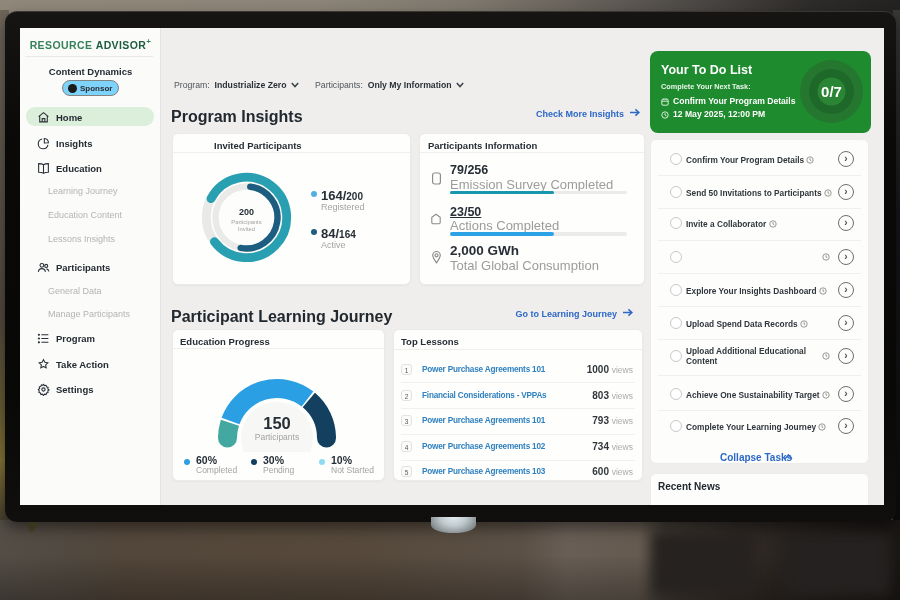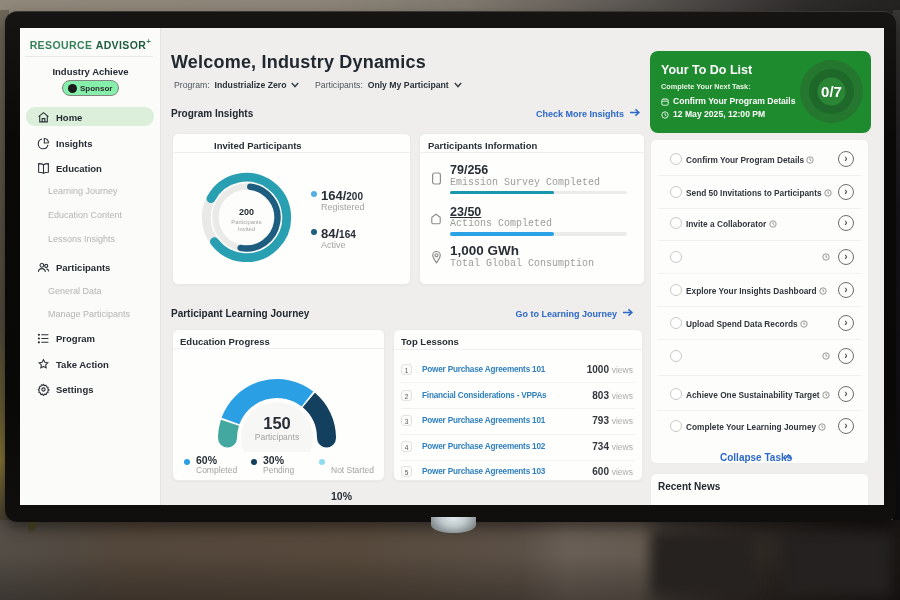--- a/index.html
+++ b/index.html
@@ -15,43 +15,43 @@
 #stand{left:431px;top:517px;width:45px;height:16px;background:radial-gradient(ellipse at 50% 0%,#e2eaec 0%,#c0cacd 40%,#8f979b 70%,#6f6e64 95%);border-radius:0 0 45px 45px / 0 0 16px 16px;}
 #screen{left:20px;top:28px;width:864px;height:477px;background:#efeeec;overflow:hidden;}
 #screen *{position:absolute;box-sizing:border-box;}
 #screen .logo b,#screen .logo sup,#screen .selrow b,#screen .selrow svg,#screen .task svg,#screen .lviews span,#screen .leg-big span,#screen .link svg,#screen .linkwrap *{position:static;}
 
 #sidebar{left:0;top:0;width:141px;height:477px;background:#fbfbf9;border-right:1px solid #e3e3e1;}
 .logo{left:0;top:9px;width:141px;text-align:center;font-size:10.5px;font-weight:bold;letter-spacing:0.4px;color:#35825a;white-space:nowrap;}
 .logo b{color:#1d5c41;}
 .hr1{left:5px;top:28px;width:128px;height:1px;background:#e9e9e7;}
 .orgname{left:0;top:38px;width:141px;text-align:center;font-size:9.5px;font-weight:bold;color:#232b33;}
-.sponsor{left:42px;top:52px;width:57px;height:16px;border:1.2px solid #83837f;border-radius:9px;background:#86efac;}
+.sponsor{left:42px;top:52px;width:57px;height:16px;border:1.2px solid #83837f;border-radius:9px;background:#7dd3fc;}
 .sponsor .dot{left:5px;top:3px;width:9px;height:9px;border-radius:50%;background:#1b1b1b;}
 .sponsor .txt{left:17px;top:3px;font-size:8px;font-weight:bold;color:#2c2c2c;position:absolute;}
 .homepill{left:6px;top:79px;width:128px;height:19px;background:#dcefdb;border-radius:9px;}
 .nav{font-size:9.5px;font-weight:bold;color:#242b33;white-space:nowrap;}
 .subnav{font-size:9px;color:#b4b4b2;white-space:nowrap;left:28px;}
 .icon{left:17px;width:13px;height:13px;}
 
 .h1{left:151px;top:24px;font-size:18px;font-weight:bold;color:#21282f;letter-spacing:0.2px;white-space:nowrap;}
 .selrow{font-size:8.7px;color:#4e565c;white-space:nowrap;}
 .selrow b{color:#2a3138;}
-.sect{font-size:10px;font-weight:bold;color:#21282f;white-space:nowrap;}
+.sect{font-size:16px;font-weight:bold;color:#21282f;white-space:nowrap;}
 .link{font-size:9px;font-weight:bold;color:#2c68c8;white-space:nowrap;}
 .card{background:#fefefd;border:1px solid #eaeae8;border-radius:6px;box-shadow:0 1px 2px rgba(0,0,0,0.04);}
 .ctitle{left:8px;top:8px;font-size:9.5px;font-weight:bold;color:#272e36;white-space:nowrap;}
 .cdiv{left:0px;height:1px;background:#efefed;}
 
 .leg-big{font-size:13px;font-weight:bold;color:#272e36;white-space:nowrap;}
 .leg-big span{font-size:10px;}
 .leg-sub{font-size:9px;color:#a3a3a1;}
 
 .bnum{font-size:12.5px;font-weight:bold;color:#272e36;white-space:nowrap;}
-.bcap{font-size:10px;color:#9c9c9a;white-space:nowrap;font-family:Liberation Mono, monospace;}
+.bcap{font-size:13px;color:#9c9c9a;white-space:nowrap;}
 .btrack{width:177px;height:3.5px;background:#ebebe9;border-radius:2px;}
 .bfill{height:3.5px;border-radius:2px;top:0;left:0;}
 
 .gpct{font-size:10.5px;font-weight:bold;color:#272e36;}
 .gcap{font-size:8.5px;color:#a3a3a1;white-space:nowrap;}
 .gdot{width:6px;height:6px;border-radius:50%;}
 
 .lbadge{width:11px;height:11px;border:1px solid #e2e2e0;border-radius:3px;background:#fbfbf9;font-size:6.5px;color:#5a5a58;text-align:center;line-height:11px;}
 .ltitle{font-size:8.2px;font-weight:bold;color:#2f80bf;white-space:nowrap;letter-spacing:-0.2px;}
 .lviews{font-size:10px;font-weight:bold;color:#33373b;white-space:nowrap;}
@@ -78,21 +78,21 @@
 <div class="abs" style="left:28px;top:517px;width:8px;height:18px;background:linear-gradient(180deg,#6d652f 0%,#4b4526 60%,rgba(70,64,40,0) 100%);border-radius:0 0 60% 60%/0 0 100% 100%;transform:rotate(8deg);"></div>
 <div class="abs" style="left:652px;top:533px;width:102px;height:62px;background:#262220;filter:blur(6px);"></div>
 <div class="abs" style="left:784px;top:533px;width:106px;height:62px;background:#242120;filter:blur(6px);"></div>
 <div id="monitor" class="abs"></div>
 <div id="stand" class="abs"></div>
 <div id="screen" class="abs">
 
   <div id="sidebar"></div>
   <div class="logo">RESOURCE <b>ADVISOR</b><sup style="font-size:8px;">+</sup></div>
   <div class="hr1"></div>
-  <div class="orgname">Industry Achieve</div>
+  <div class="orgname">Content Dynamics</div>
   <div class="sponsor">
       <div class="dot abs" style="position:absolute;"></div>
       <div class="txt">Sponsor</div>
     </div>
   <div class="homepill"></div>
   <svg class="icon" style="top:83px;" viewBox="0 0 24 24" fill="none" stroke="#2a3138" stroke-width="2">
       <path d="M3 10.5 12 3l9 7.5M5 9v11h14V9M9.5 20v-6h5v6"></path>
     </svg>
   <div class="nav" style="left:36px;top:84px;">Home</div>
   <svg class="icon" style="top:109px;" viewBox="0 0 24 24" fill="none" stroke="#2a3138" stroke-width="2">
@@ -126,25 +126,24 @@
   <svg class="icon" style="top:330px;" viewBox="0 0 24 24" fill="none" stroke="#2a3138" stroke-width="2">
       <path d="M12 3l2.5 5 5.5.8-4 3.9.9 5.5-4.9-2.6-4.9 2.6.9-5.5-4-3.9 5.5-.8z"></path>
     </svg>
   <div class="nav" style="left:36px;top:331px;">Take Action</div>
   <svg class="icon" style="top:355px;" viewBox="0 0 24 24" fill="none" stroke="#2a3138" stroke-width="2">
       <circle cx="12" cy="12" r="3"></circle>
       <path d="M12 2.5l1.8 2.4 2.9-.6 1 2.8 2.8 1-.6 2.9 2.4 1.8-2.4 1.8.6 2.9-2.8 1-1 2.8-2.9-.6-1.8 2.4-1.8-2.4-2.9.6-1-2.8-2.8-1 .6-2.9L2.5 12l2.4-1.8-.6-2.9 2.8-1 1-2.8 2.9.6z"></path>
     </svg>
   <div class="nav" style="left:36px;top:356px;">Settings</div>
 
-  <div class="h1">Welcome, Industry Dynamics</div>
   <div class="selrow" style="left:154px;top:52px;">Program:&nbsp;&nbsp;<b>Industrialize Zero</b>&nbsp;&nbsp;<svg style="width:8px;height:6px;" viewBox="0 0 10 7" fill="none" stroke="#3a4148" stroke-width="1.8">
         <path d="M1 1l4 4.5L9 1"></path>
       </svg></div>
-  <div class="selrow" style="left:295px;top:52px;">Participants:&nbsp;&nbsp;<b>Only My Participant</b>&nbsp;&nbsp;<svg style="width:8px;height:6px;" viewBox="0 0 10 7" fill="none" stroke="#3a4148" stroke-width="1.8">
+  <div class="selrow" style="left:295px;top:52px;">Participants:&nbsp;&nbsp;<b>Only My Information</b>&nbsp;&nbsp;<svg style="width:8px;height:6px;" viewBox="0 0 10 7" fill="none" stroke="#3a4148" stroke-width="1.8">
         <path d="M1 1l4 4.5L9 1"></path>
       </svg></div>
   <div class="sect" style="left:151px;top:80px;">Program Insights</div>
   <div class="link" style="right:244px;top:80px;">Check More Insights &nbsp;<svg style="width:11px;height:9px;" viewBox="0 0 12 10" fill="none" stroke="#2c68c8" stroke-width="1.6">
         <path d="M1 5h10M7 1.5L11 5l-4 3.5"></path>
       </svg></div>
 
   <div class="card" style="left:152px;top:105px;width:239px;height:152px;"></div>
   <div class="ctitle" style="left:160px;top:112px;padding-left:34px;">Invited Participants</div>
   <div class="cdiv" style="left:153px;top:124px;width:237px;"></div>
@@ -181,21 +180,21 @@
     </svg>
   <div class="bnum" style="left:430px;top:177px;text-decoration:underline;">23/50</div>
   <div class="bcap" style="left:430px;top:190px;">Actions Completed</div>
   <div class="btrack" style="left:430px;top:204px;">
       <div class="bfill" style="width:104px;background:#2ba1e6;position:absolute;"></div>
     </div>
   <svg class="abs" style="left:411px;top:222px;width:11px;height:14px;" viewBox="0 0 16 20" fill="none" stroke="#8b8b89" stroke-width="1.7">
       <path d="M8 18.5C4.5 13.5 2.5 10.5 2.5 7.5a5.5 5.5 0 0 1 11 0c0 3-2 6-5.5 11z"></path>
       <circle cx="8" cy="7.5" r="2.2"></circle>
     </svg>
-  <div class="bnum" style="left:430px;top:215px;font-size:13.5px;">1,000 GWh</div>
+  <div class="bnum" style="left:430px;top:215px;font-size:13.5px;">2,000 GWh</div>
   <div class="bcap" style="left:430px;top:230px;">Total Global Consumption</div>
 
   <div class="sect" style="left:151px;top:280px;">Participant Learning Journey</div>
   <div class="link" style="right:251px;top:280px;">Go to Learning Journey &nbsp;<svg style="width:11px;height:9px;" viewBox="0 0 12 10" fill="none" stroke="#2c68c8" stroke-width="1.6">
         <path d="M1 5h10M7 1.5L11 5l-4 3.5"></path>
       </svg></div>
 
   <div class="card" style="left:152px;top:301px;width:213px;height:152px;"></div>
   <div class="ctitle" style="left:160px;top:308px;">Education Progress</div>
   <div class="cdiv" style="left:153px;top:320px;width:211px;"></div>
@@ -209,21 +208,21 @@
     <text x="65" y="57" text-anchor="middle" font-family="Liberation Sans,sans-serif" font-size="16.5" font-weight="bold" fill="#272e36">150</text>
     <text x="65" y="67.5" text-anchor="middle" font-family="Liberation Sans,sans-serif" font-size="8.5" fill="#a3a3a1">Participants</text>
   </svg>
   <div class="gdot" style="left:164px;top:431px;background:#2d9fe4;"></div>
   <div class="gpct" style="left:176px;top:426px;">60%</div>
   <div class="gcap" style="left:176px;top:437px;">Completed</div>
   <div class="gdot" style="left:231px;top:431px;background:#133f5f;"></div>
   <div class="gpct" style="left:243px;top:426px;">30%</div>
   <div class="gcap" style="left:243px;top:437px;">Pending</div>
   <div class="gdot" style="left:299px;top:431px;background:#8edcf4;"></div>
-  <div class="gpct" style="left:311px;top:426px;margin-top:36px;">10%</div>
+  <div class="gpct" style="left:311px;top:426px;">10%</div>
   <div class="gcap" style="left:311px;top:437px;">Not Started</div>
 
   <div class="card" style="left:373px;top:301px;width:250px;height:152px;"></div>
   <div class="ctitle" style="left:381px;top:308px;">Top Lessons</div>
   <div class="cdiv" style="left:374px;top:321px;width:248px;"></div>
   <div class="lbadge" style="left:381px;top:336px;">1</div>
   <div class="ltitle" style="left:402px;top:337px;">Power Purchase Agreements 101</div>
   <div class="lviews" style="right:251px;top:336px;">1000 <span>views</span></div>
   <div class="ldiv" style="left:381px;top:354px;width:234px;"></div>
   <div class="lbadge" style="left:381px;top:362px;">2</div>
@@ -300,20 +299,21 @@
   <div class="chev" style="left:818px;top:254px;">›</div>
   <div class="tdiv" style="top:278px;"></div>
   <div class="tchk" style="left:650px;top:289px;"></div>
   <div class="task" style="left:666px;top:291px;">Upload Spend Data Records <svg style="width:8px;height:8px;vertical-align:-1px;" viewBox="0 0 10 10" fill="none" stroke="#8a8a88" stroke-width="1.1">
         <circle cx="5" cy="5" r="4"></circle>
         <path d="M5 2.8V5l1.6 1"></path>
       </svg></div>
   <div class="chev" style="left:818px;top:287px;">›</div>
   <div class="tdiv" style="top:311px;"></div>
   <div class="tchk" style="left:650px;top:322px;"></div>
+  <div class="task" style="left:666px;top:318px;">Upload Additional Educational<br>Content</div>
   <svg class="abs" style="left:802px;top:324px;width:8px;height:8px;" viewBox="0 0 10 10" fill="none" stroke="#8a8a88" stroke-width="1.1">
       <circle cx="5" cy="5" r="4"></circle>
       <path d="M5 2.8V5l1.6 1"></path>
     </svg>
   <div class="chev" style="left:818px;top:320px;">›</div>
   <div class="tdiv" style="top:347px;"></div>
   <div class="tchk" style="left:650px;top:360px;"></div>
   <div class="task" style="left:666px;top:362px;">Achieve One Sustainability Target <svg style="width:8px;height:8px;vertical-align:-1px;" viewBox="0 0 10 10" fill="none" stroke="#8a8a88" stroke-width="1.1">
         <circle cx="5" cy="5" r="4"></circle>
         <path d="M5 2.8V5l1.6 1"></path>

